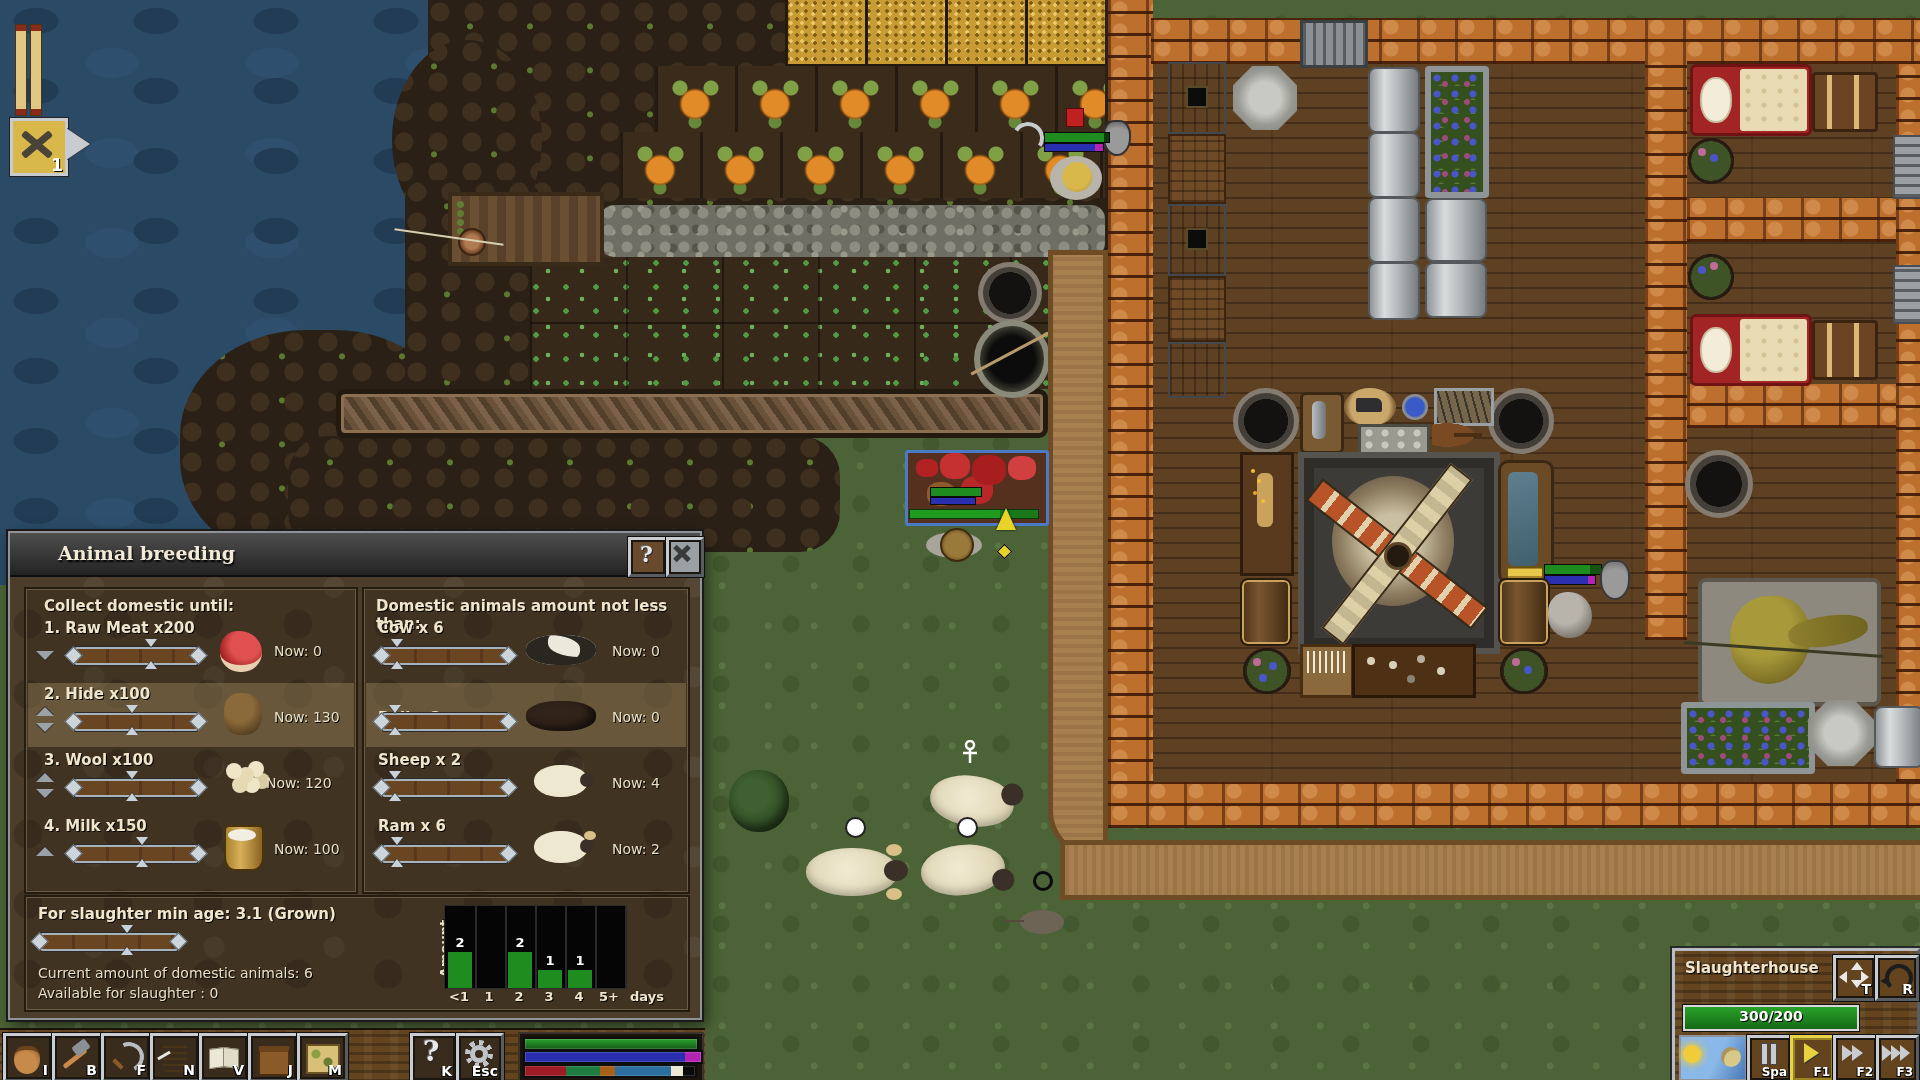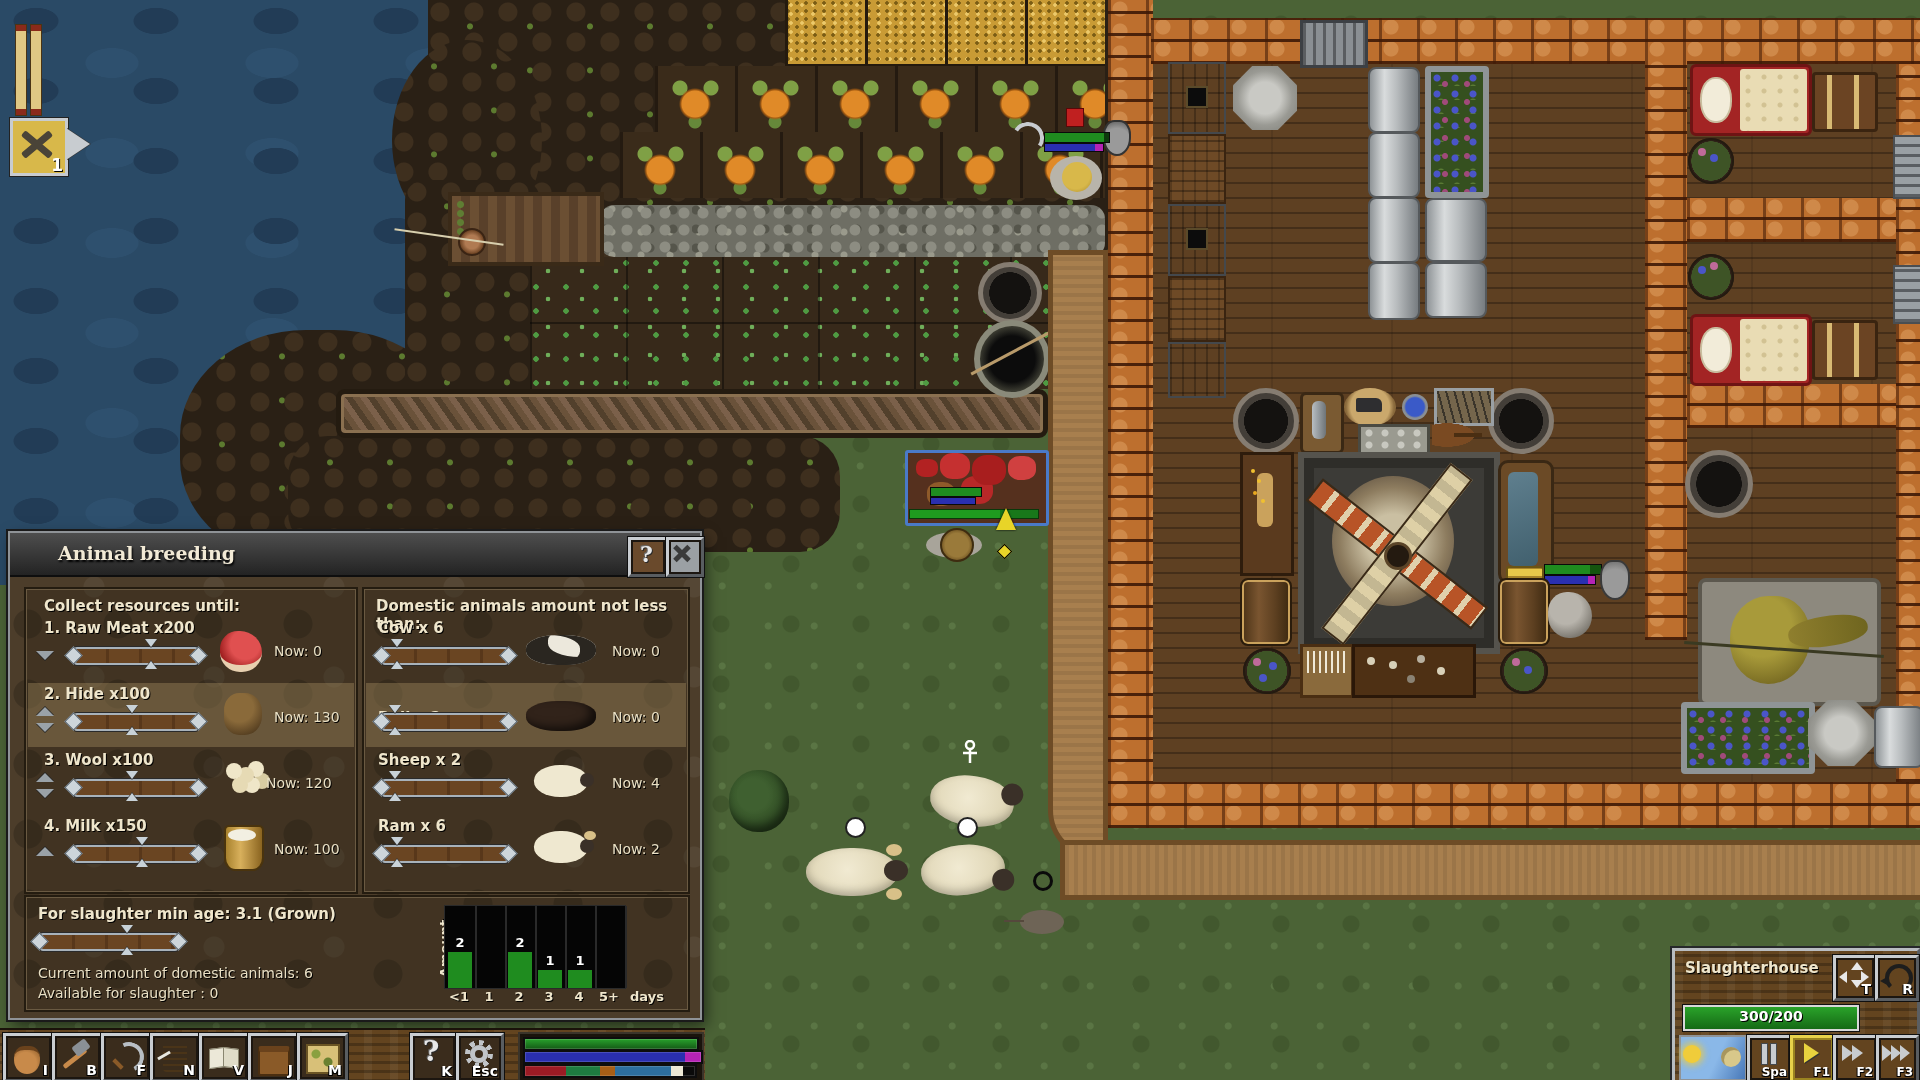--- a/index.html
+++ b/index.html
@@ -342,21 +342,21 @@
       <div class="b btn" style="left:618px;top:4px;width:34px;height:34px;background:#6a4a2c;">
         <span class="qmark" style="position:absolute;left:9px;top:1px;font-size:22px;">?</span>
       </div>
       <div class="b btn" style="left:656px;top:4px;width:32px;height:34px;background:#9ba0a4;">
         <div class="b" style="left:3px;top:11px;width:20px;height:5px;background:#3a3a3a;transform:rotate(45deg);"></div>
         <div class="b" style="left:3px;top:11px;width:20px;height:5px;background:#3a3a3a;transform:rotate(-45deg);"></div>
       </div>
     </div>
 
     <div class="b inset" style="left:14px;top:54px;width:330px;height:303px;">
-      <div class="b hdr" style="left:18px;top:8px;">Collect resources until:</div>
+      <div class="b hdr" style="left:18px;top:8px;">Collect domestic until:</div>
 
       <div class="b" style="left:2px;top:28px;right:2px;height:64px;">
         <div class="b lbl" style="left:16px;top:2px;">1. Raw Meat x200</div>
         <div class="b chev down" style="left:8px;top:34px;"></div>
         <div class="b slider" style="left:46px;top:28px;width:124px;">
           <div class="sl-track"></div>
             <div class="sl-dia l"></div>
             <div class="sl-dia r"></div>
           <div class="sl-thumb" style="left: 62%;">
               <div class="tu"></div>

